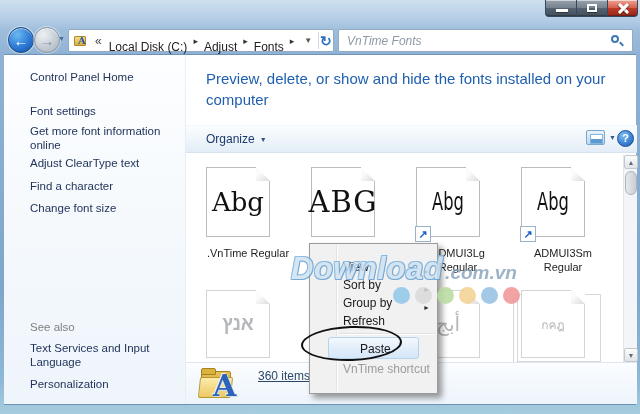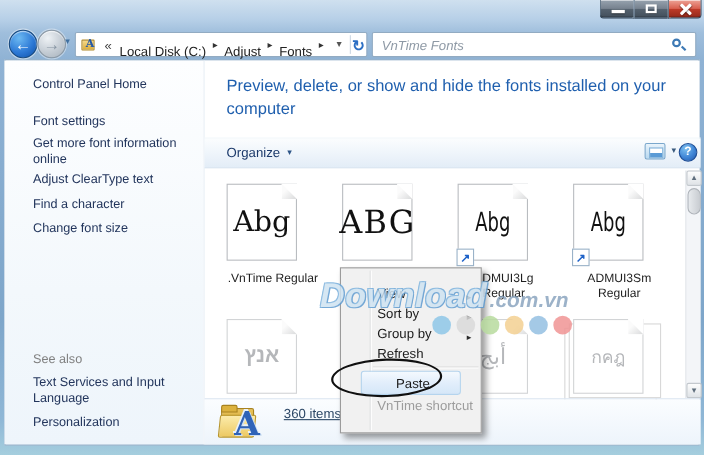--- a/index.html
+++ b/index.html
@@ -244,21 +244,21 @@
     <div class="pg-glyph" style="font-size:19px; font-weight:bold;">אנץ</div>
   </div>
   <div class="page-icon dim" style="left:230px; top:235px; height:68px;">
     <div class="fold"></div>
     <div class="pg-glyph" style="font-size:20px;">أبج</div>
   </div>
   <div class="stack-layer" style="left:327px; top:243px;"></div>
   <div class="stack-layer" style="left:331px; top:239px;"></div>
   <div class="page-icon dim" style="left:335px; top:235px; height:68px;">
     <div class="fold"></div>
-    <div class="pg-glyph" style="font-size:16px;">กคฎ</div>
+    <div class="pg-glyph" style="font-size:12px;">กคฎ</div>
   </div>
 
   <div class="scrollbar">
     <div class="scroll-arrow" style="top:0;">▲</div>
     <div class="scroll-thumb"></div>
     <div class="scroll-arrow" style="top:193px;">▼</div>
   </div>
 
   <div class="details-pane">
     <div class="big-folder">

